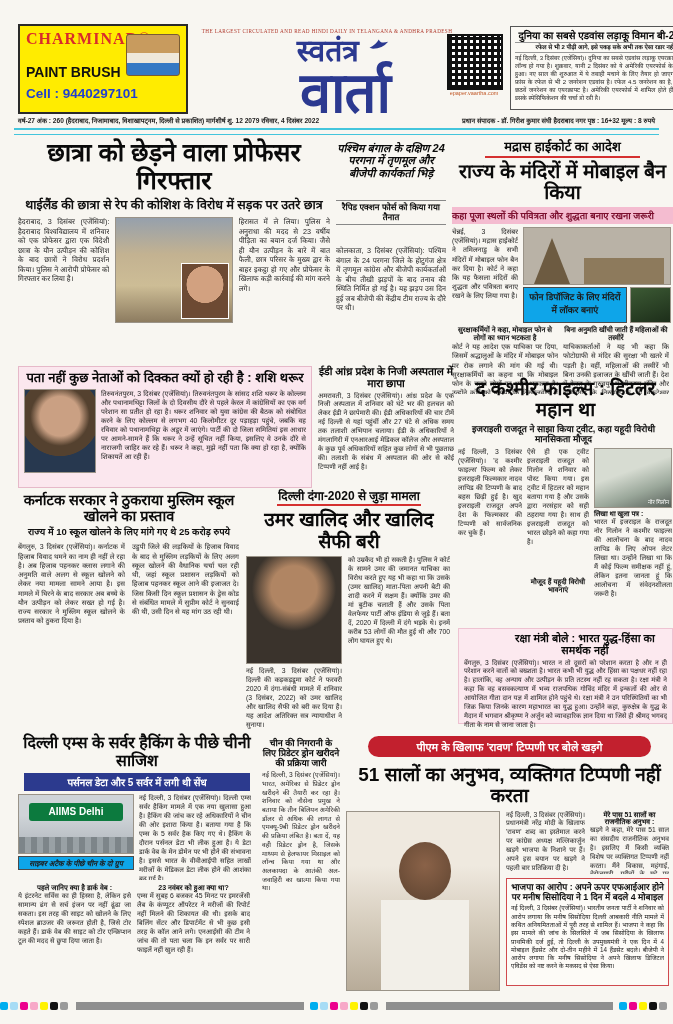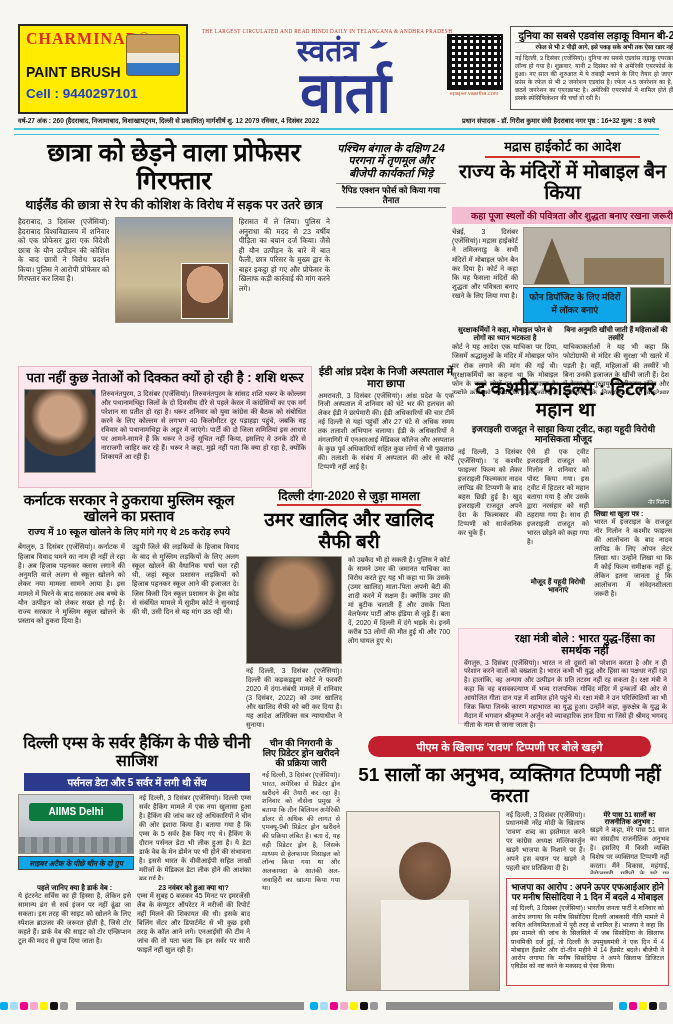--- a/index.html
+++ b/index.html
@@ -5,21 +5,21 @@
   html,body{margin:0;padding:0;background:#ddd;}
   .page{position:relative;width:673px;height:1024px;margin:0 auto;background:#f8f6f1;
         font-family:"Liberation Sans","DejaVu Sans",sans-serif;overflow:hidden;color:#1c1c1c;}
   .abs{position:absolute;}
   .hl{font-weight:bold;text-align:center;color:#0a0a0a;line-height:1.12;}
   .sub{font-weight:bold;text-align:center;color:#101010;line-height:1.15;}
   .bt{text-align:justify;line-height:1.32;color:#1d1d1d;overflow:hidden;}
   .photo{position:relative;background:#b9b2a6;overflow:hidden;border:1px solid #9a9388;}
   .capbox{background:#0ea5e9;border:1px solid #4a4a4a;font-weight:bold;text-align:center;}
   .kicker-rule{border-bottom:2px solid #d53030;width:70%;margin:1px auto 3px auto;}
-  .pinkbar{background:#f4bcd0;color:#7c0f2e;font-weight:bold;text-align:right;}
+  .pinkbar{background:#f4bcd0;color:#7c0f2e;font-weight:bold;text-align:left;}
   .bluebar{background:#2c3a8e;color:#ffffff;font-weight:bold;text-align:center;}
   .pill{background:#c2202e;color:#fff;font-weight:bold;text-align:center;border-radius:14px;}
   .cols{display:flex;}
   .dot{width:8px;height:8px;border-radius:2px;display:inline-block;margin-right:2px;}
   .regbar{background:#8f8f8f;height:8px;flex:1;margin:0 6px;}
   .qr{background:
       repeating-linear-gradient(0deg,#111 0 3px,transparent 3px 6px),
       repeating-linear-gradient(90deg,#111 0 3px,#fff 3px 6px);
       border:2px solid #111;}
 </style>
@@ -69,21 +69,22 @@
       <div class="bt" style="font-size:7.2px;width:92px;height:150px;">हैदराबाद, 3 दिसंबर (एजेंसियां): हैदराबाद विश्वविद्यालय में शनिवार को एक प्रोफेसर द्वारा एक विदेशी छात्रा के यौन उत्पीड़न की कोशिश के बाद छात्रों ने विरोध प्रदर्शन किया। पुलिस ने आरोपी प्रोफेसर को गिरफ्तार कर लिया है।</div>
       <div class="photo" style="width:116px;height:104px;background:linear-gradient(180deg,#96a0ac 0%,#c3b291 35%,#cdbd96 65%,#8d7c60 100%);">
         <div class="abs" style="right:3px;bottom:3px;width:46px;height:54px;border:1.5px solid #fff;background:radial-gradient(circle at 50% 38%,#d2a180 0 45%,#6d4a33 46% 100%);"></div>
       </div>
       <div class="bt" style="font-size:7.2px;width:92px;height:150px;">हिरासत में ले लिया। पुलिस ने अनुराधा की मदद से 23 वर्षीय पीड़िता का बयान दर्ज किया। जैसे ही यौन उत्पीड़न के बारे में बात फैली, छात्र परिसर के मुख्य द्वार के बाहर इकट्ठा हो गए और प्रोफेसर के खिलाफ कड़ी कार्रवाई की मांग करने लगे।</div>
     </div>
   </div>
 
   <div class="abs" style="left:336px;top:142px;width:110px;height:216px;">
     <div class="hl" style="font-size:11px;font-style:italic;">पश्चिम बंगाल के दक्षिण 24 परगना में तृणमूल और बीजेपी कार्यकर्ता भिड़े</div>
-    <div class="sub" style="font-size:8.5px;border-top:1px solid #888;border-bottom:1px solid #888;margin:4px 0;padding:2px 0;">रैपिड एक्शन फोर्स को किया गया तैनात</div>
+    <div class="sub" style="font-size:8.5px;border-top:1px solid #888;border-bottom:1px solid #888;margin:21px 0;padding:2px 0;">रैपिड एक्शन फोर्स को किया गया तैनात</div>
+    <div class="bt" style="font-size:7.2px;height:140px;">कोलकाता, 3 दिसंबर (एजेंसियां): पश्चिम बंगाल के 24 परगना जिले के होटुगंज क्षेत्र में तृणमूल कांग्रेस और बीजेपी कार्यकर्ताओं के बीच तीखी झड़पों के बाद तनाव की स्थिति निर्मित हो गई है। यह झड़प उस दिन हुई जब बीजेपी की केंद्रीय टीम राज्य के दौरे पर थी।</div>
   </div>
 
   <div class="abs" style="left:452px;top:140px;width:221px;height:224px;">
     <div class="hl" style="font-size:13px;">मद्रास हाईकोर्ट का आदेश</div>
     <div class="kicker-rule"></div>
     <div class="hl" style="font-size:19.5px;">राज्य के मंदिरों में मोबाइल बैन किया</div>
     <div class="pinkbar" style="font-size:9.5px;padding:2px 0;margin:3px 0;">कहा पूजा स्थलों की पवित्रता और शुद्धता बनाए रखना जरूरी</div>
     <div class="cols" style="gap:5px;">
       <div class="bt" style="font-size:6.9px;width:66px;height:80px;">चेन्नई, 3 दिसंबर (एजेंसियां)। मद्रास हाईकोर्ट ने तमिलनाडु के सभी मंदिरों में मोबाइल फोन बैन कर दिया है। कोर्ट ने कहा कि यह फैसला मंदिरों की शुद्धता और पवित्रता बनाए रखने के लिए लिया गया है।</div>
       <div style="width:148px;">

